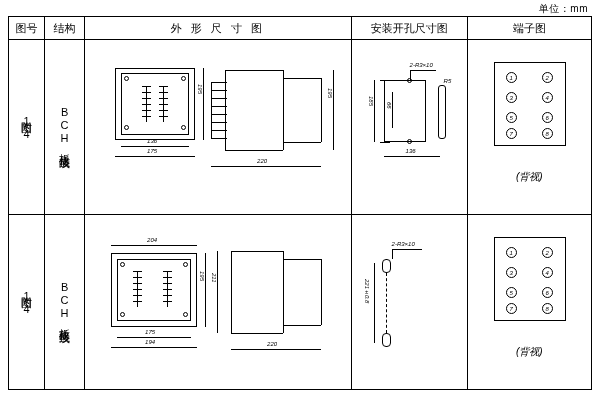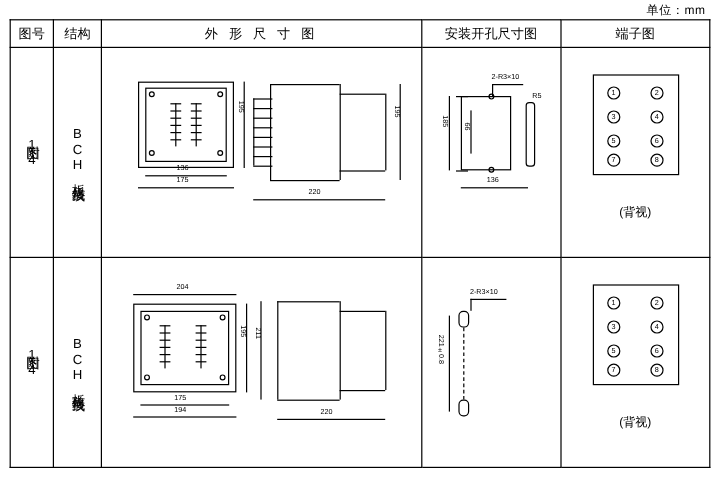--- a/index.html
+++ b/index.html
@@ -41,21 +41,21 @@
 
   .vtext{
     font-size:11px;line-height:14px;
     writing-mode:vertical-rl;
     text-orientation:upright;
     margin:0 auto;
     letter-spacing:1px;
   }
   .vwrap{display:flex;align-items:center;justify-content:center;height:100%;}
 
-  .cellbox{position:relative;width:100%;height:100%;}
+  .cellbox{position:relative;width:100%;height:100%;font-style:italic;}
 
   
   .ln{position:absolute;background:#000;}
   .h1{height:1px;}
   .v1{width:1px;}
   .rect{position:absolute;border:1px solid #000;box-sizing:border-box;}
   .dim{position:absolute;font-size:6px;color:#000;white-space:nowrap;}
   .dimv{position:absolute;font-size:6px;color:#000;white-space:nowrap;
     writing-mode:vertical-rl;}
 

